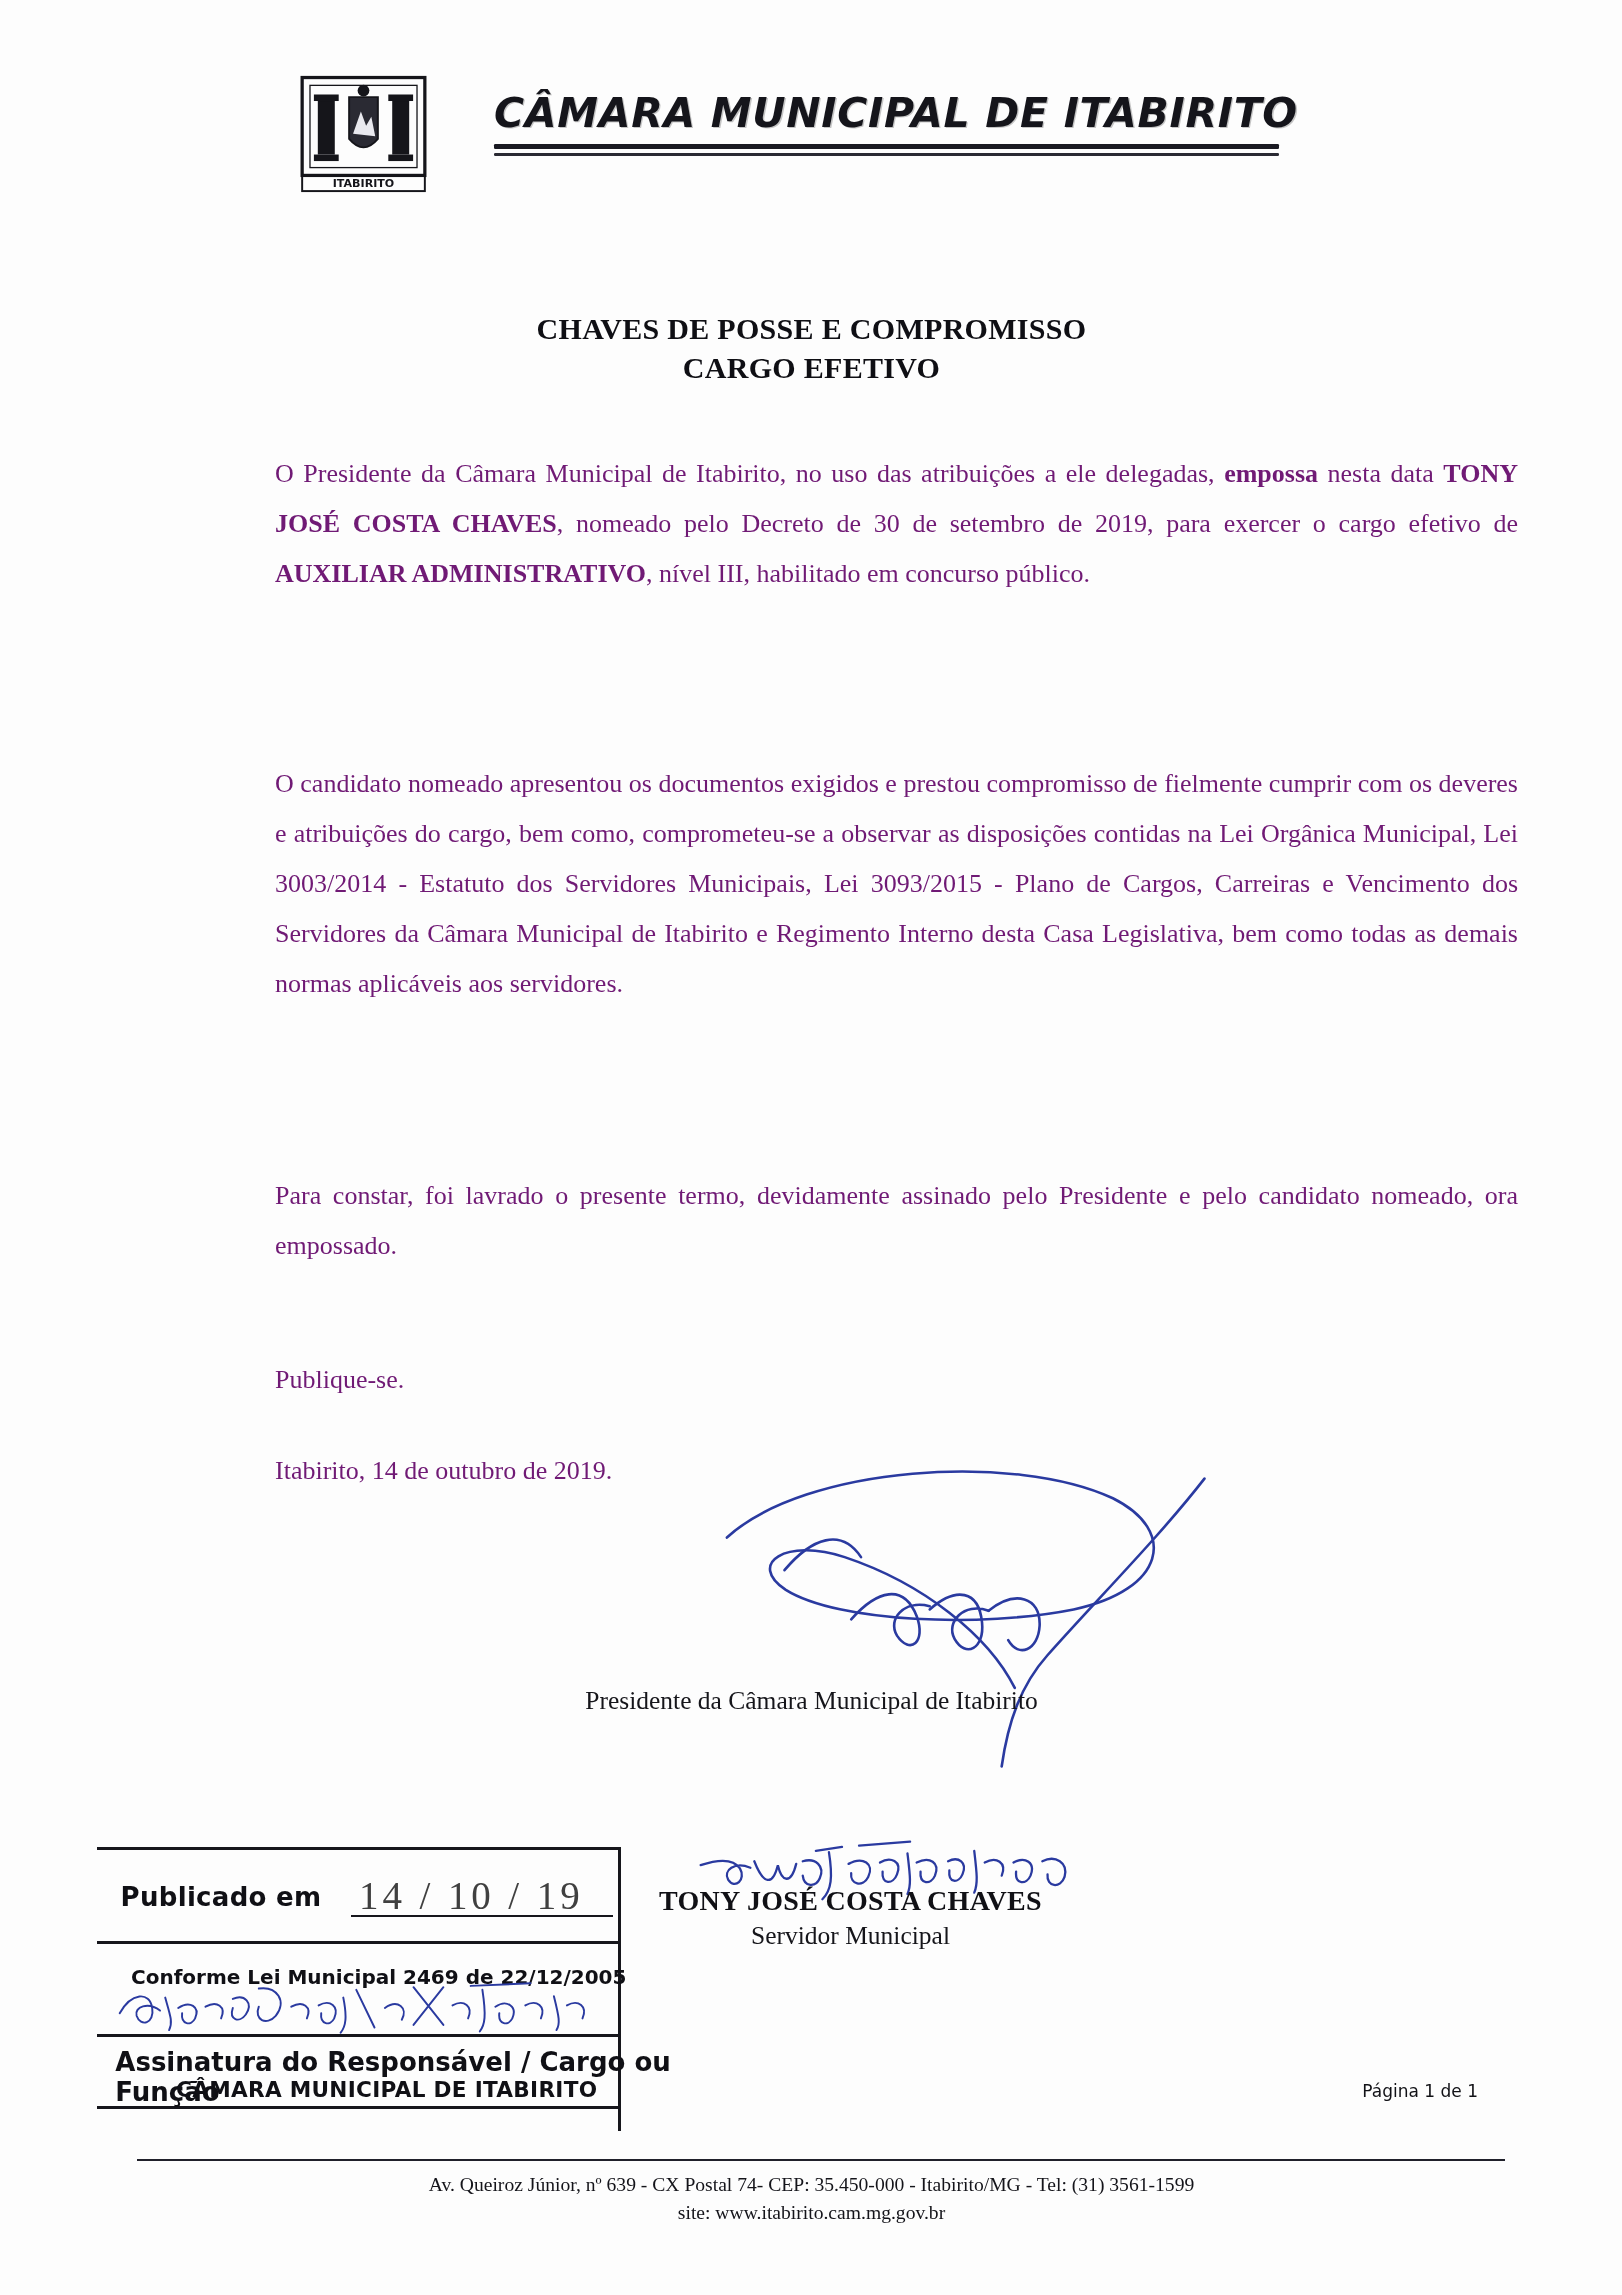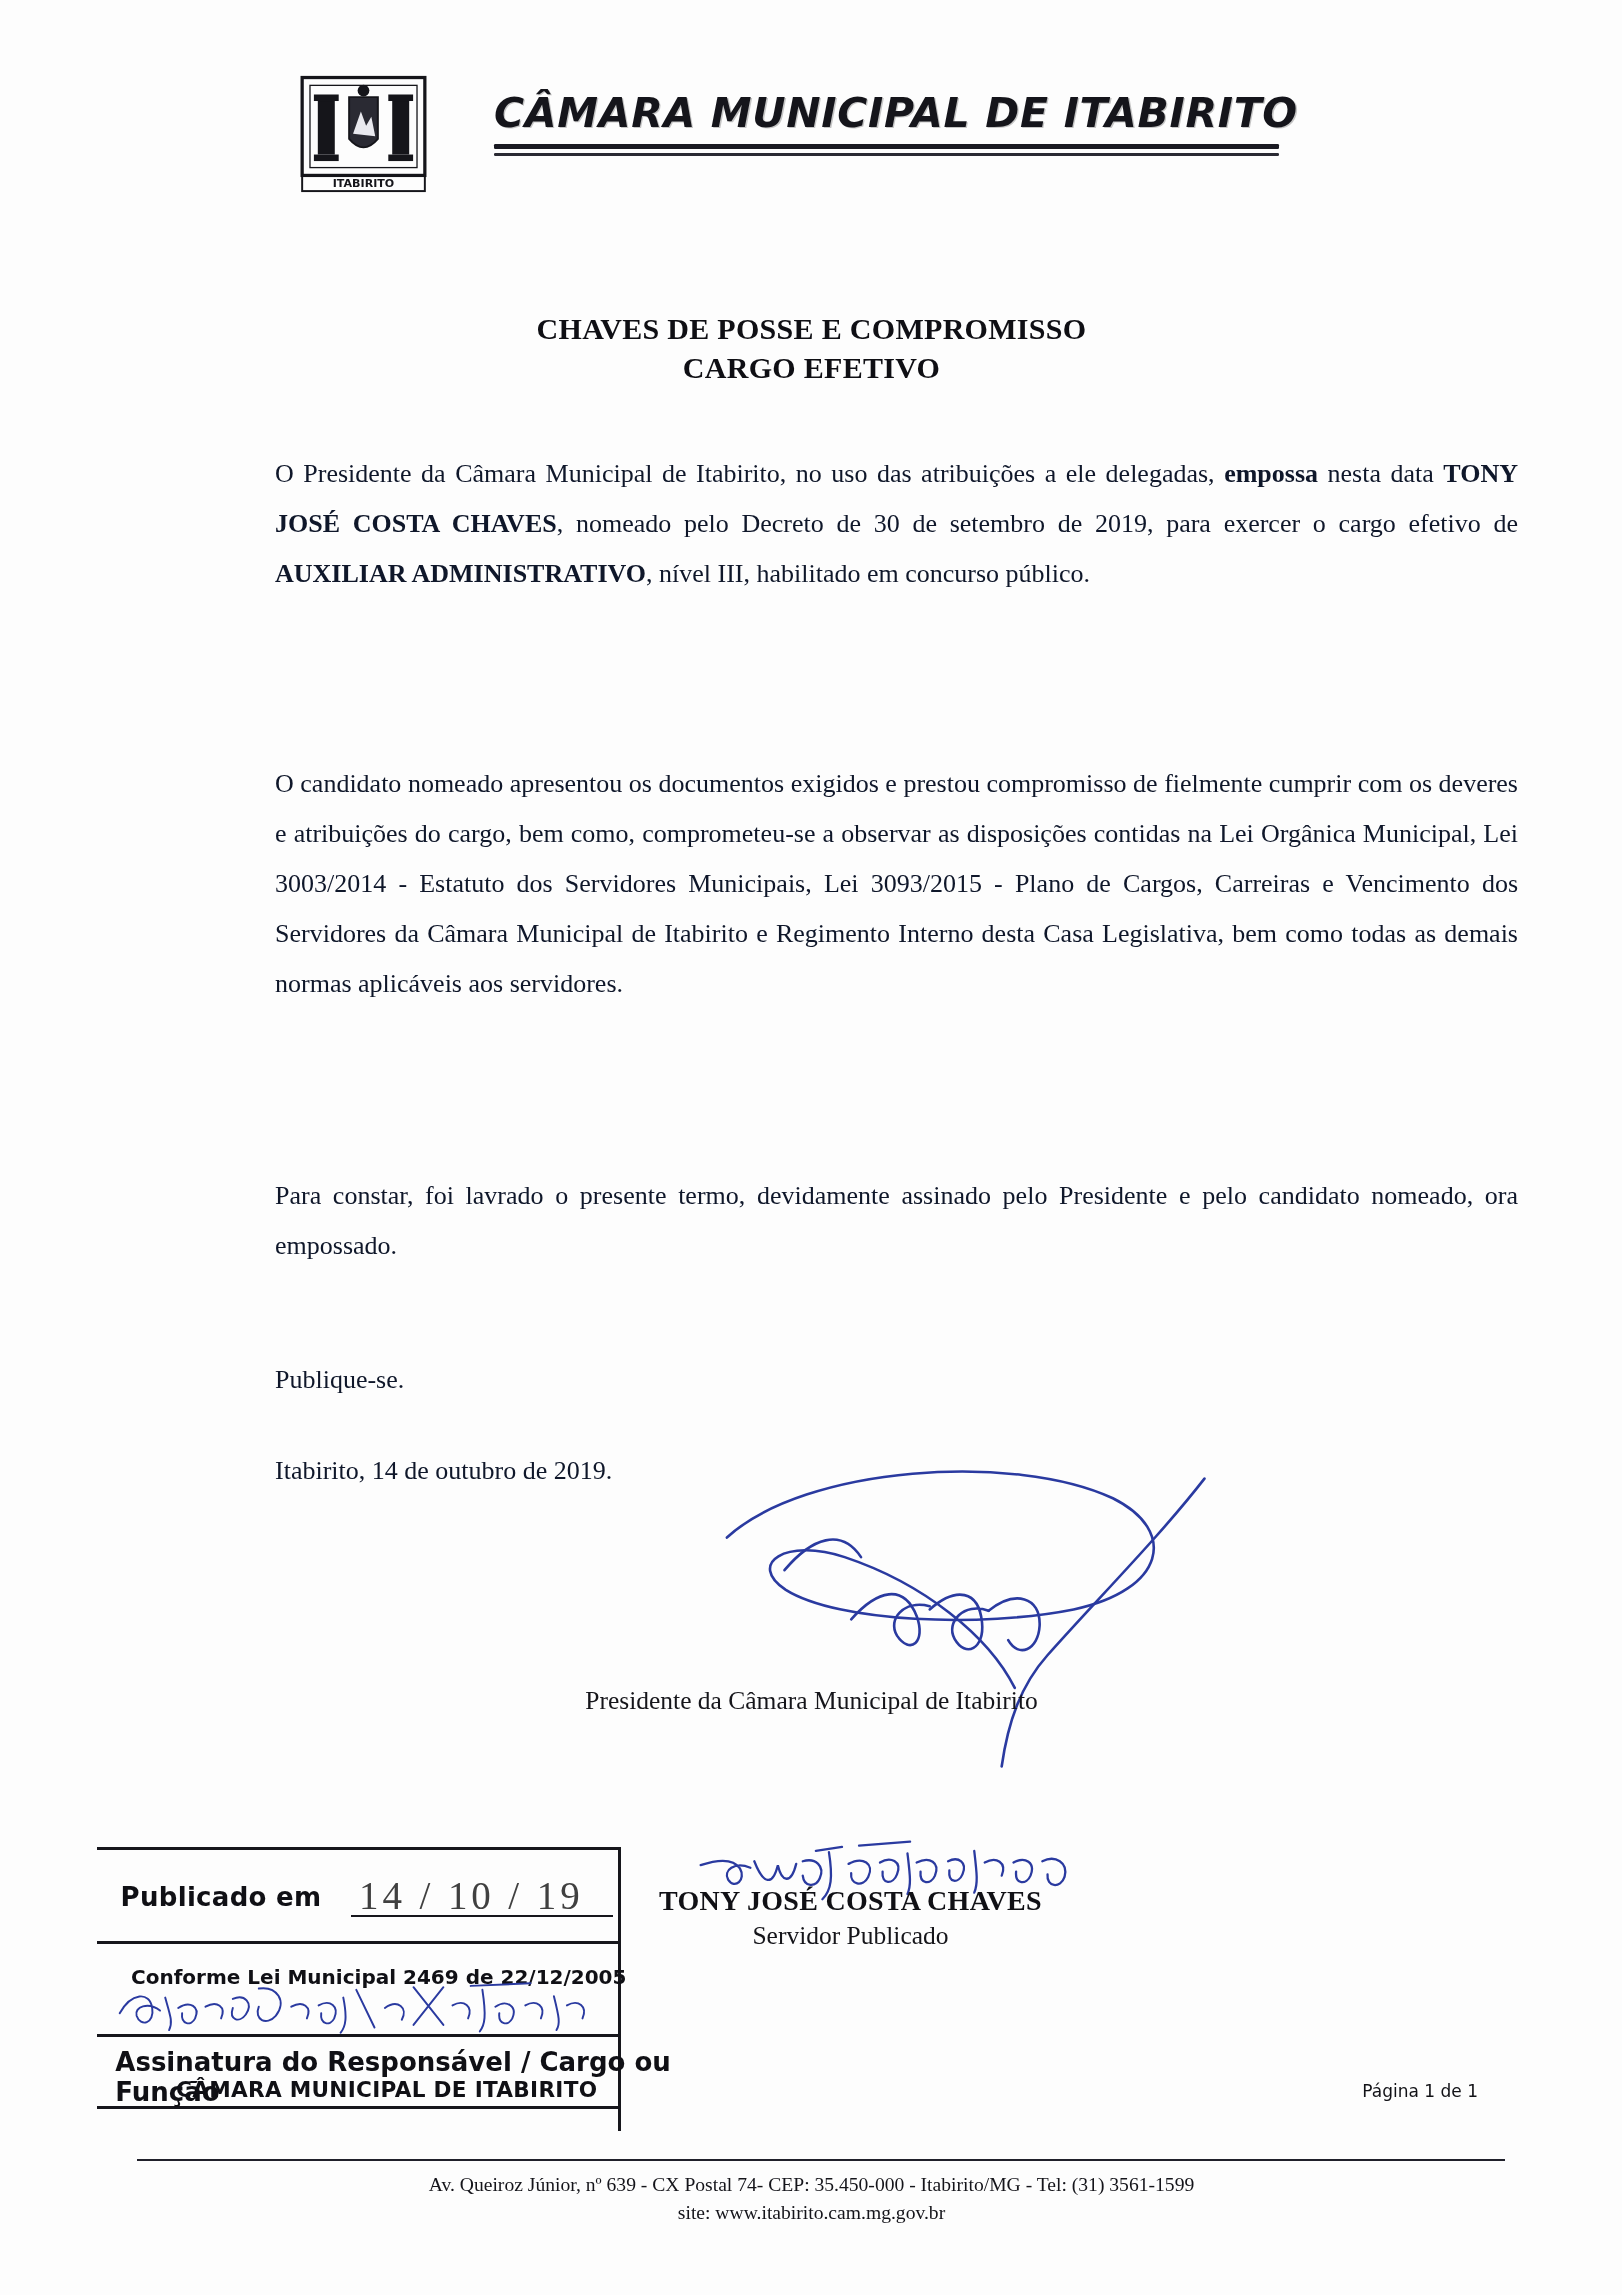--- a/index.html
+++ b/index.html
@@ -84,21 +84,21 @@
   }
 
   
   .body-block {
     position: absolute;
     left: 275px;
     width: 1243px;
     font-size: 26px;
     line-height: 50px;
     text-align: justify;
-    color: #0f172a;
+    color: #701a75;
   }
   .body-block b { font-weight: bold; }
   .p1 { top: 449px; }
   .p2 { top: 759px; }
   .p3 { top: 1171px; }
   .p4 { top: 1355px; }
   .p5 { top: 1446px; }
   .p1 > span, .p2 > span { display: block; }
 
   
@@ -315,21 +315,21 @@
         <path d="M444 36 C 462 26, 478 36, 470 56"></path>
         <path d="M488 36 C 506 26, 522 36, 514 56 C 508 70, 490 70, 492 50"></path>
         <path d="M532 34 C 552 24, 572 36, 566 58 C 560 76, 538 74, 540 54"></path>
         <path d="M252 10 L 330 4"></path>
       </g>
     </svg>
   </div>
 
   <div class="sig-block2">
     <div class="sig-name">TONY JOSÉ COSTA CHAVES</div>
-    <div class="sig-role">Servidor Publicado</div>
+    <div class="sig-role">Servidor Municipal</div>
   </div>
 
   <div class="stamp">
     <div class="line" style="left:0; top:0; width:523px;"></div>
     <div class="v-line" style="left:521px; top:0; height:284px;"></div>
     <div class="line" style="left:0; top:94px; width:523px;"></div>
     <div class="line" style="left:0; top:187px; width:523px;"></div>
     <div class="line" style="left:0; top:259px; width:523px;"></div>
 
     <div class="stamp-pub">

